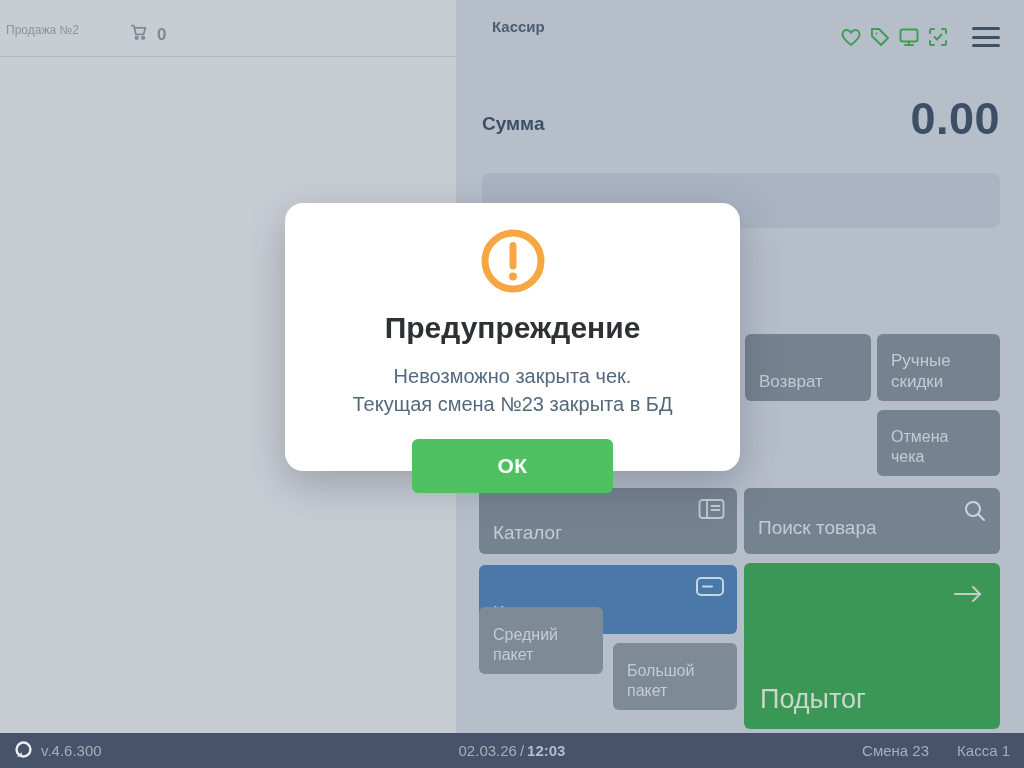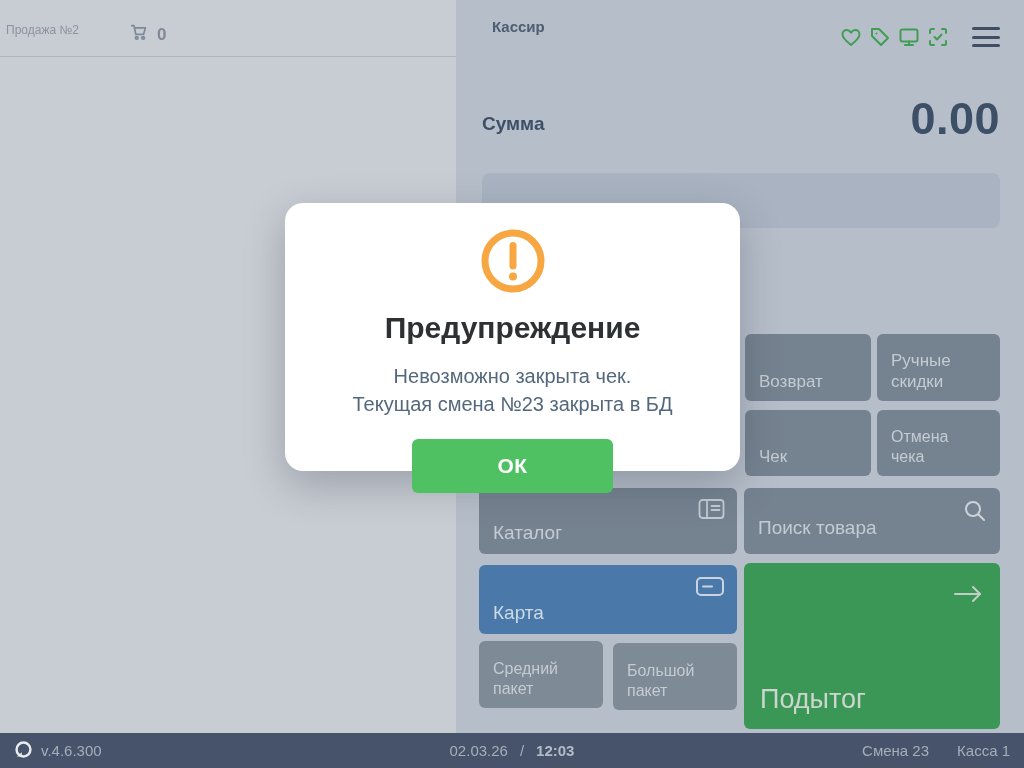--- a/index.html
+++ b/index.html
@@ -23,34 +23,34 @@
   
   .btn{position:absolute;border-radius:6px;background:#75828f;color:#c4ccd3;font-size:17px;line-height:1.25;display:flex;align-items:flex-end;padding:9px 14px;box-sizing:border-box;cursor:pointer;}
   .btn .corner-icon{position:absolute;top:10px;right:12px;}
   .btn-vozvrat{left:745px;top:334px;width:126px;height:67px;}
   .btn-ruchnye{left:877px;top:334px;width:123px;height:67px;}
   .btn-chek{left:745px;top:410px;width:126px;height:66px;}
   .btn-otmena{left:877px;top:410px;width:123px;height:66px;font-size:16px;}
   .btn-katalog{left:479px;top:488px;width:258px;height:66px;font-size:19px;}
   .btn-poisk{left:744px;top:488px;width:256px;height:66px;font-size:19px;padding-bottom:14px;}
   .btn-karta{left:479px;top:565px;width:258px;height:69px;background:#4a79a9;color:#ccdae5;font-size:19px;}
-  .btn-sredniy{left:479px;top:641px;width:124px;height:67px;background:#7e8a96;font-size:16px;}
+  .btn-sredniy{left:479px;top:607px;width:124px;height:67px;background:#7e8a96;font-size:16px;}
   .btn-bolshoy{left:613px;top:643px;width:124px;height:67px;background:#7e8a96;font-size:16px;}
   .btn-podytog{left:744px;top:563px;width:256px;height:166px;background:#3a9756;color:#ccd6cd;font-size:27px;padding:12px 16px;}
   .btn-podytog .corner-icon{top:16px;right:16px;}
   
   .modal{position:absolute;left:285px;top:203px;width:455px;height:268px;background:#ffffff;border-radius:18px;box-shadow:0 14px 40px rgba(40,50,70,.28);z-index:10;text-align:center;}
   .warn-icon{margin:25px auto 0 auto;display:block;}
   .modal-title{margin-top:17px;font-size:30px;font-weight:600;color:#2e3133;}
   .modal-msg{margin-top:17px;font-size:20px;line-height:1.4;color:#54687d;}
   .ok-btn{position:absolute;left:127px;top:236px;width:201px;height:54px;background:#4fc163;border:none;border-radius:6px;color:#ffffff;font-size:21px;font-weight:700;font-family:"Liberation Sans",sans-serif;letter-spacing:.5px;cursor:pointer;}
   
   .status-bar{position:absolute;left:0;top:733px;width:1024px;height:35px;background:#46536a;color:#a6aeba;font-size:15px;}
   .sb-left{position:absolute;left:14px;top:0;height:35px;display:flex;align-items:center;gap:8px;}
-  .sb-center{position:absolute;left:0;width:1024px;top:0;height:35px;display:flex;align-items:center;justify-content:center;gap:12px;}
+  .sb-center{position:absolute;left:0;width:1024px;top:0;height:35px;display:flex;align-items:center;justify-content:center;gap:3px;}
   .sb-center .time{font-weight:700;color:#b3bcc9;}
   .sb-right{position:absolute;right:14px;top:0;height:35px;display:flex;align-items:center;gap:28px;}
 </style>
 </head>
 <body>
 
 <div class="stage">
 
   <div class="right-panel"></div>
 
@@ -105,23 +105,20 @@
 
   <div class="sum-label">Сумма</div>
   <div class="sum-value">0.00</div>
   <div class="sum-input"></div>
 
   <div class="btn btn-vozvrat">
     <span>Возврат</span>
   </div>
   <div class="btn btn-ruchnye">
     <span>Ручные скидки</span>
-  </div>
-  <div class="btn btn-chek">
-    <span>Чек</span>
   </div>
   <div class="btn btn-otmena">
     <span>Отмена чека</span>
   </div>
 
   <div class="btn btn-katalog">
     <span class="corner-icon">
       <svg width="27" height="22" viewBox="0 0 27 22" fill="none" stroke="#c4ccd3" stroke-width="1.8" stroke-linecap="round" stroke-linejoin="round">
         <rect x="1.5" y="2" width="24" height="18" rx="3"></rect>
         <path d="M9 2 v18"></path>

